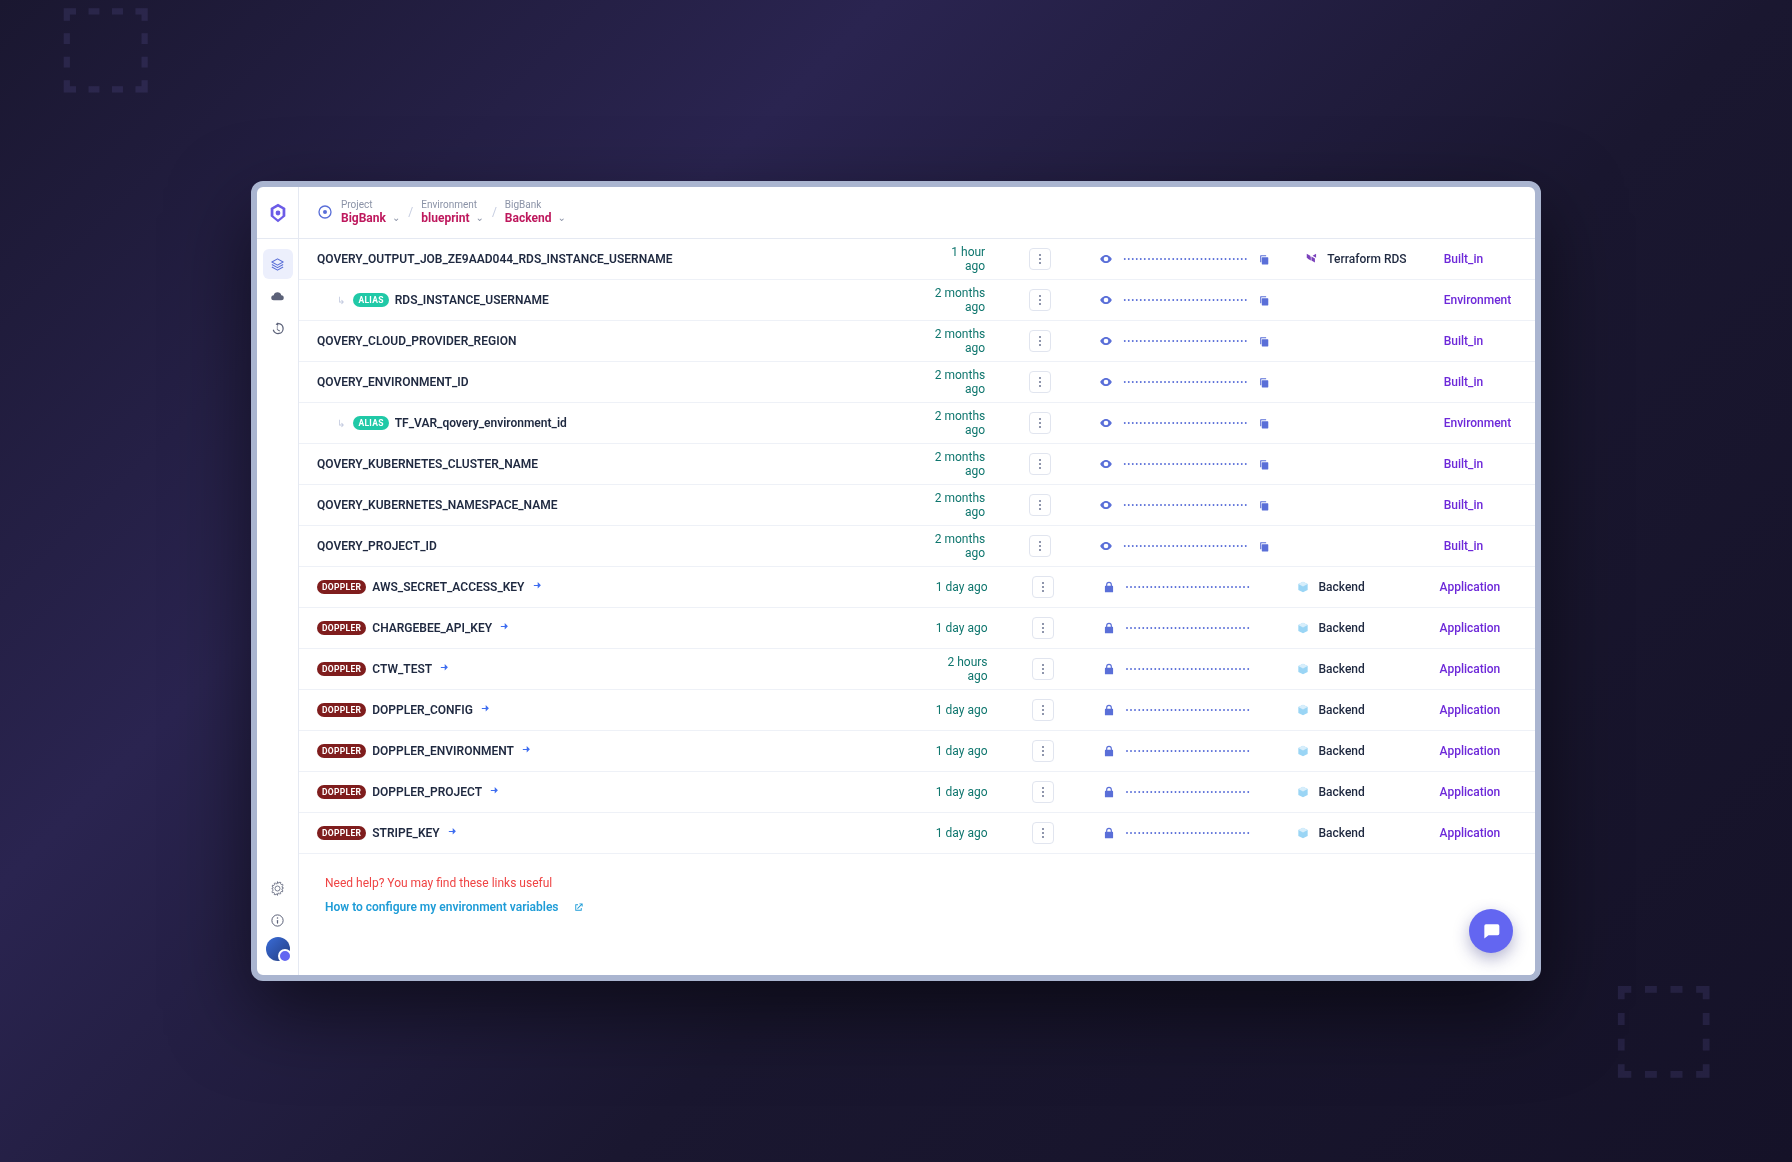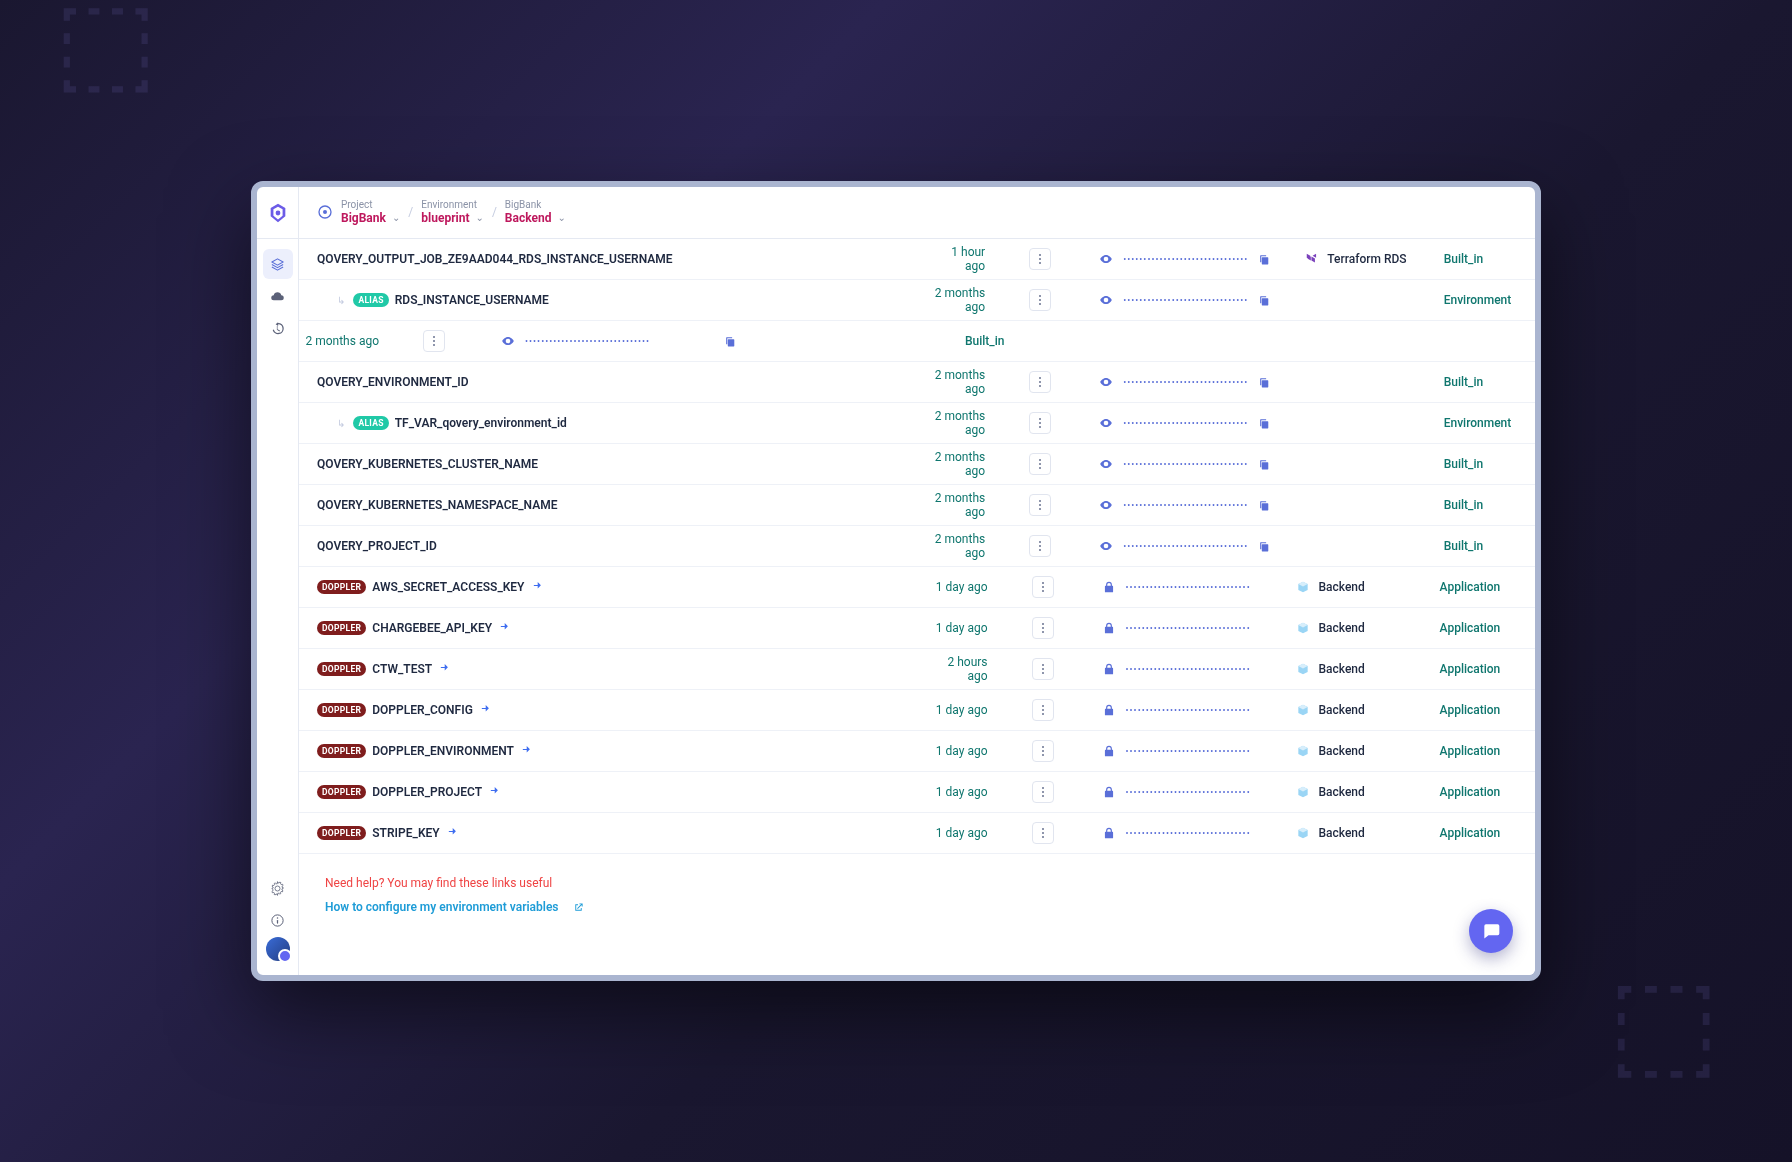--- a/index.html
+++ b/index.html
@@ -96,21 +96,21 @@
   .masked { color:#5a6fd8; font-size:9px; letter-spacing:1px; flex:1; white-space:nowrap; overflow:hidden; }
   .copy { color:#5a6fd8; width:13px; height:13px; cursor:pointer;}
   .copy svg{width:100%;height:100%;fill:currentColor;}
 
   .col-service { width:160px; display:flex; align-items:center; gap:8px; color:#1f2940; font-weight:500; }
   .svc-icon { width:14px; height:14px; }
   .svc-tf svg{width:100%;height:100%;fill:#7b42bc;}
   .svc-app { display:inline-block; width:14px;height:14px; }
   .svc-app svg{width:100%;height:100%;}
 
-  .col-scope { width:140px; color:#0f766e; font-weight:500; }
+  .col-scope { width:140px; color:#6d28d9; font-weight:500; }
 
   .footer {
     padding:22px 26px 30px;
     border-top:0;
   }
   .footer .q { color:#ef4444; font-size:12px; margin-bottom:10px;}
   .footer .link { color:#1e9cd7; font-size:12px; font-weight:600; display:flex; align-items:center; gap:14px;}
   .footer .link svg{width:11px;height:11px;fill:currentColor;}
 
   .chat-fab {
@@ -253,20 +253,23 @@
                 </svg></span>
               <span class="masked">•••••••••••••••••••••••••••••••</span>
               <span class="copy"><svg viewBox="0 0 24 24">
                   <path d="M8 8h10a1 1 0 011 1v11a1 1 0 01-1 1H8a1 1 0 01-1-1V9a1 1 0 011-1zm-3-4h10v2H6v11H4V5a1 1 0 011-1z"></path>
                 </svg></span>
             </div>
             <div class="col-service"></div>
             <div class="col-scope">Environment</div>
           </div>
           <div class="vrow">
+            <div class="col-name">
+              <span class="vname">QOVERY_CLOUD_PROVIDER_REGION</span>
+            </div>
             <div class="col-time">2 months ago</div>
             <div class="col-kebab">
               <div class="kebab">
                 <span></span>
               </div>
             </div>
             <div class="col-value">
               <span class="eye"><svg viewBox="0 0 24 24">
                   <path d="M12 5c5 0 9 4.5 10 7-1 2.5-5 7-10 7S3 14.5 2 12c1-2.5 5-7 10-7zm0 3a4 4 0 100 8 4 4 0 000-8z"></path>
                 </svg></span>

